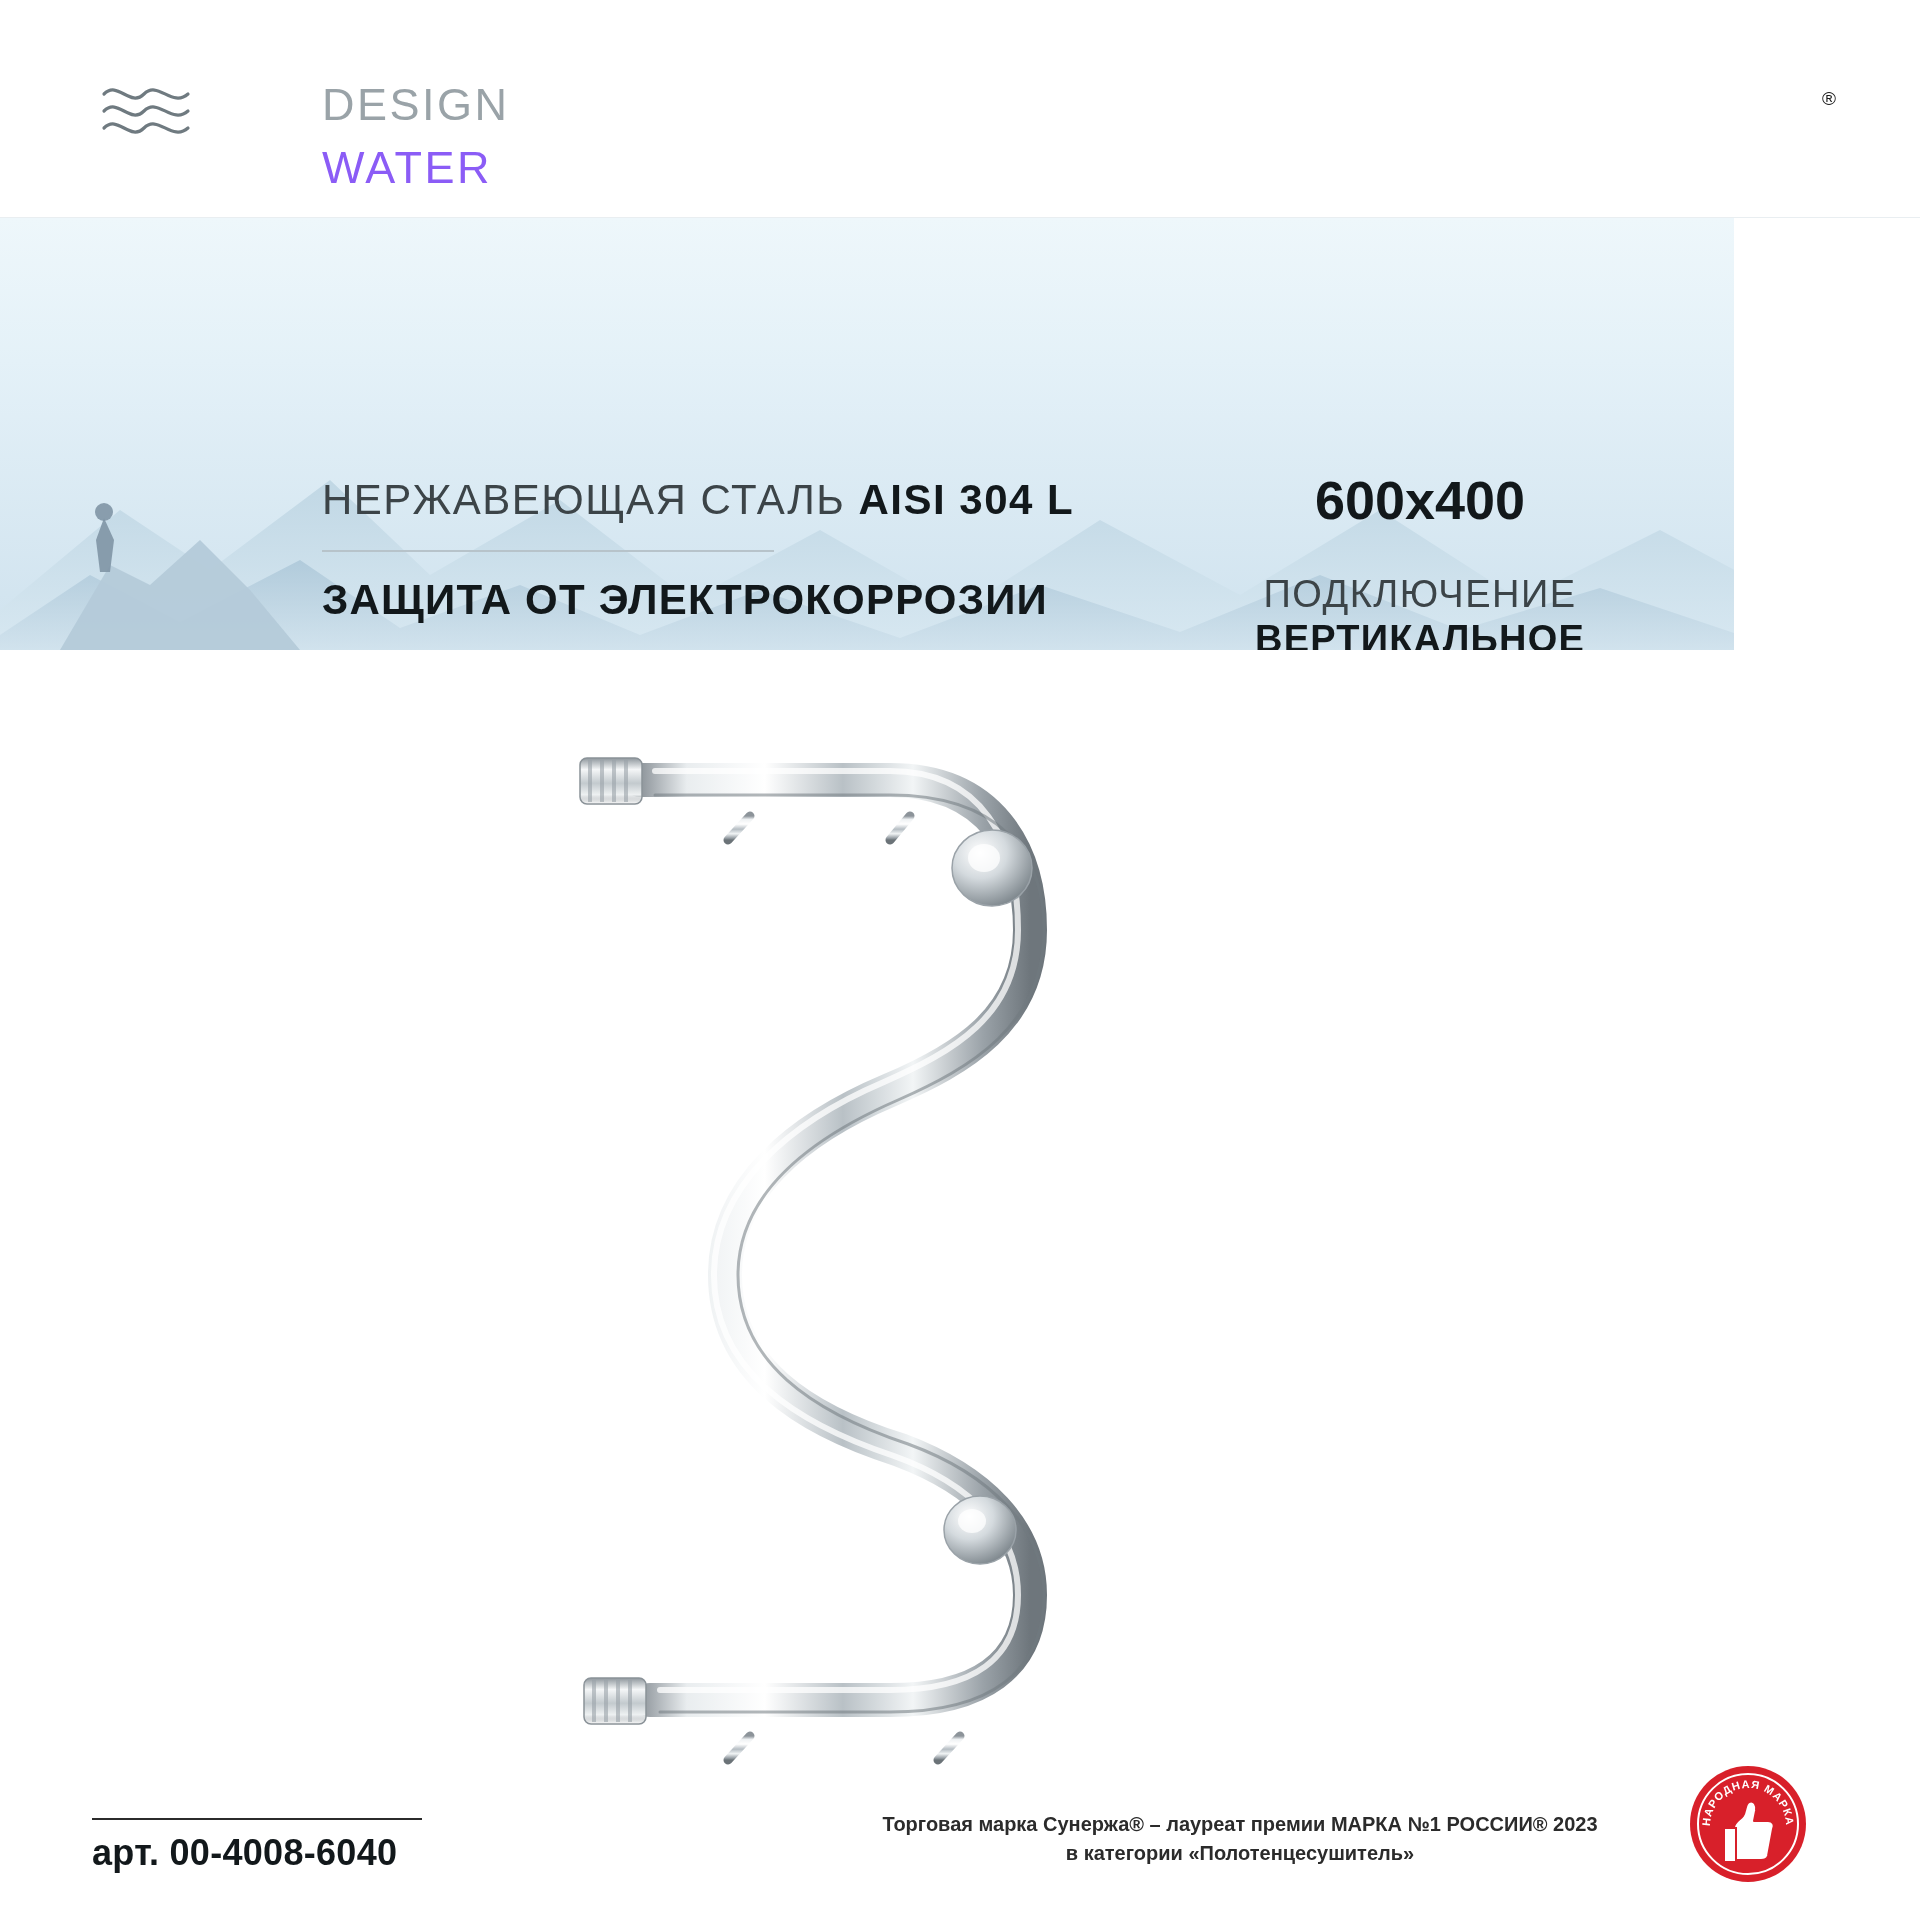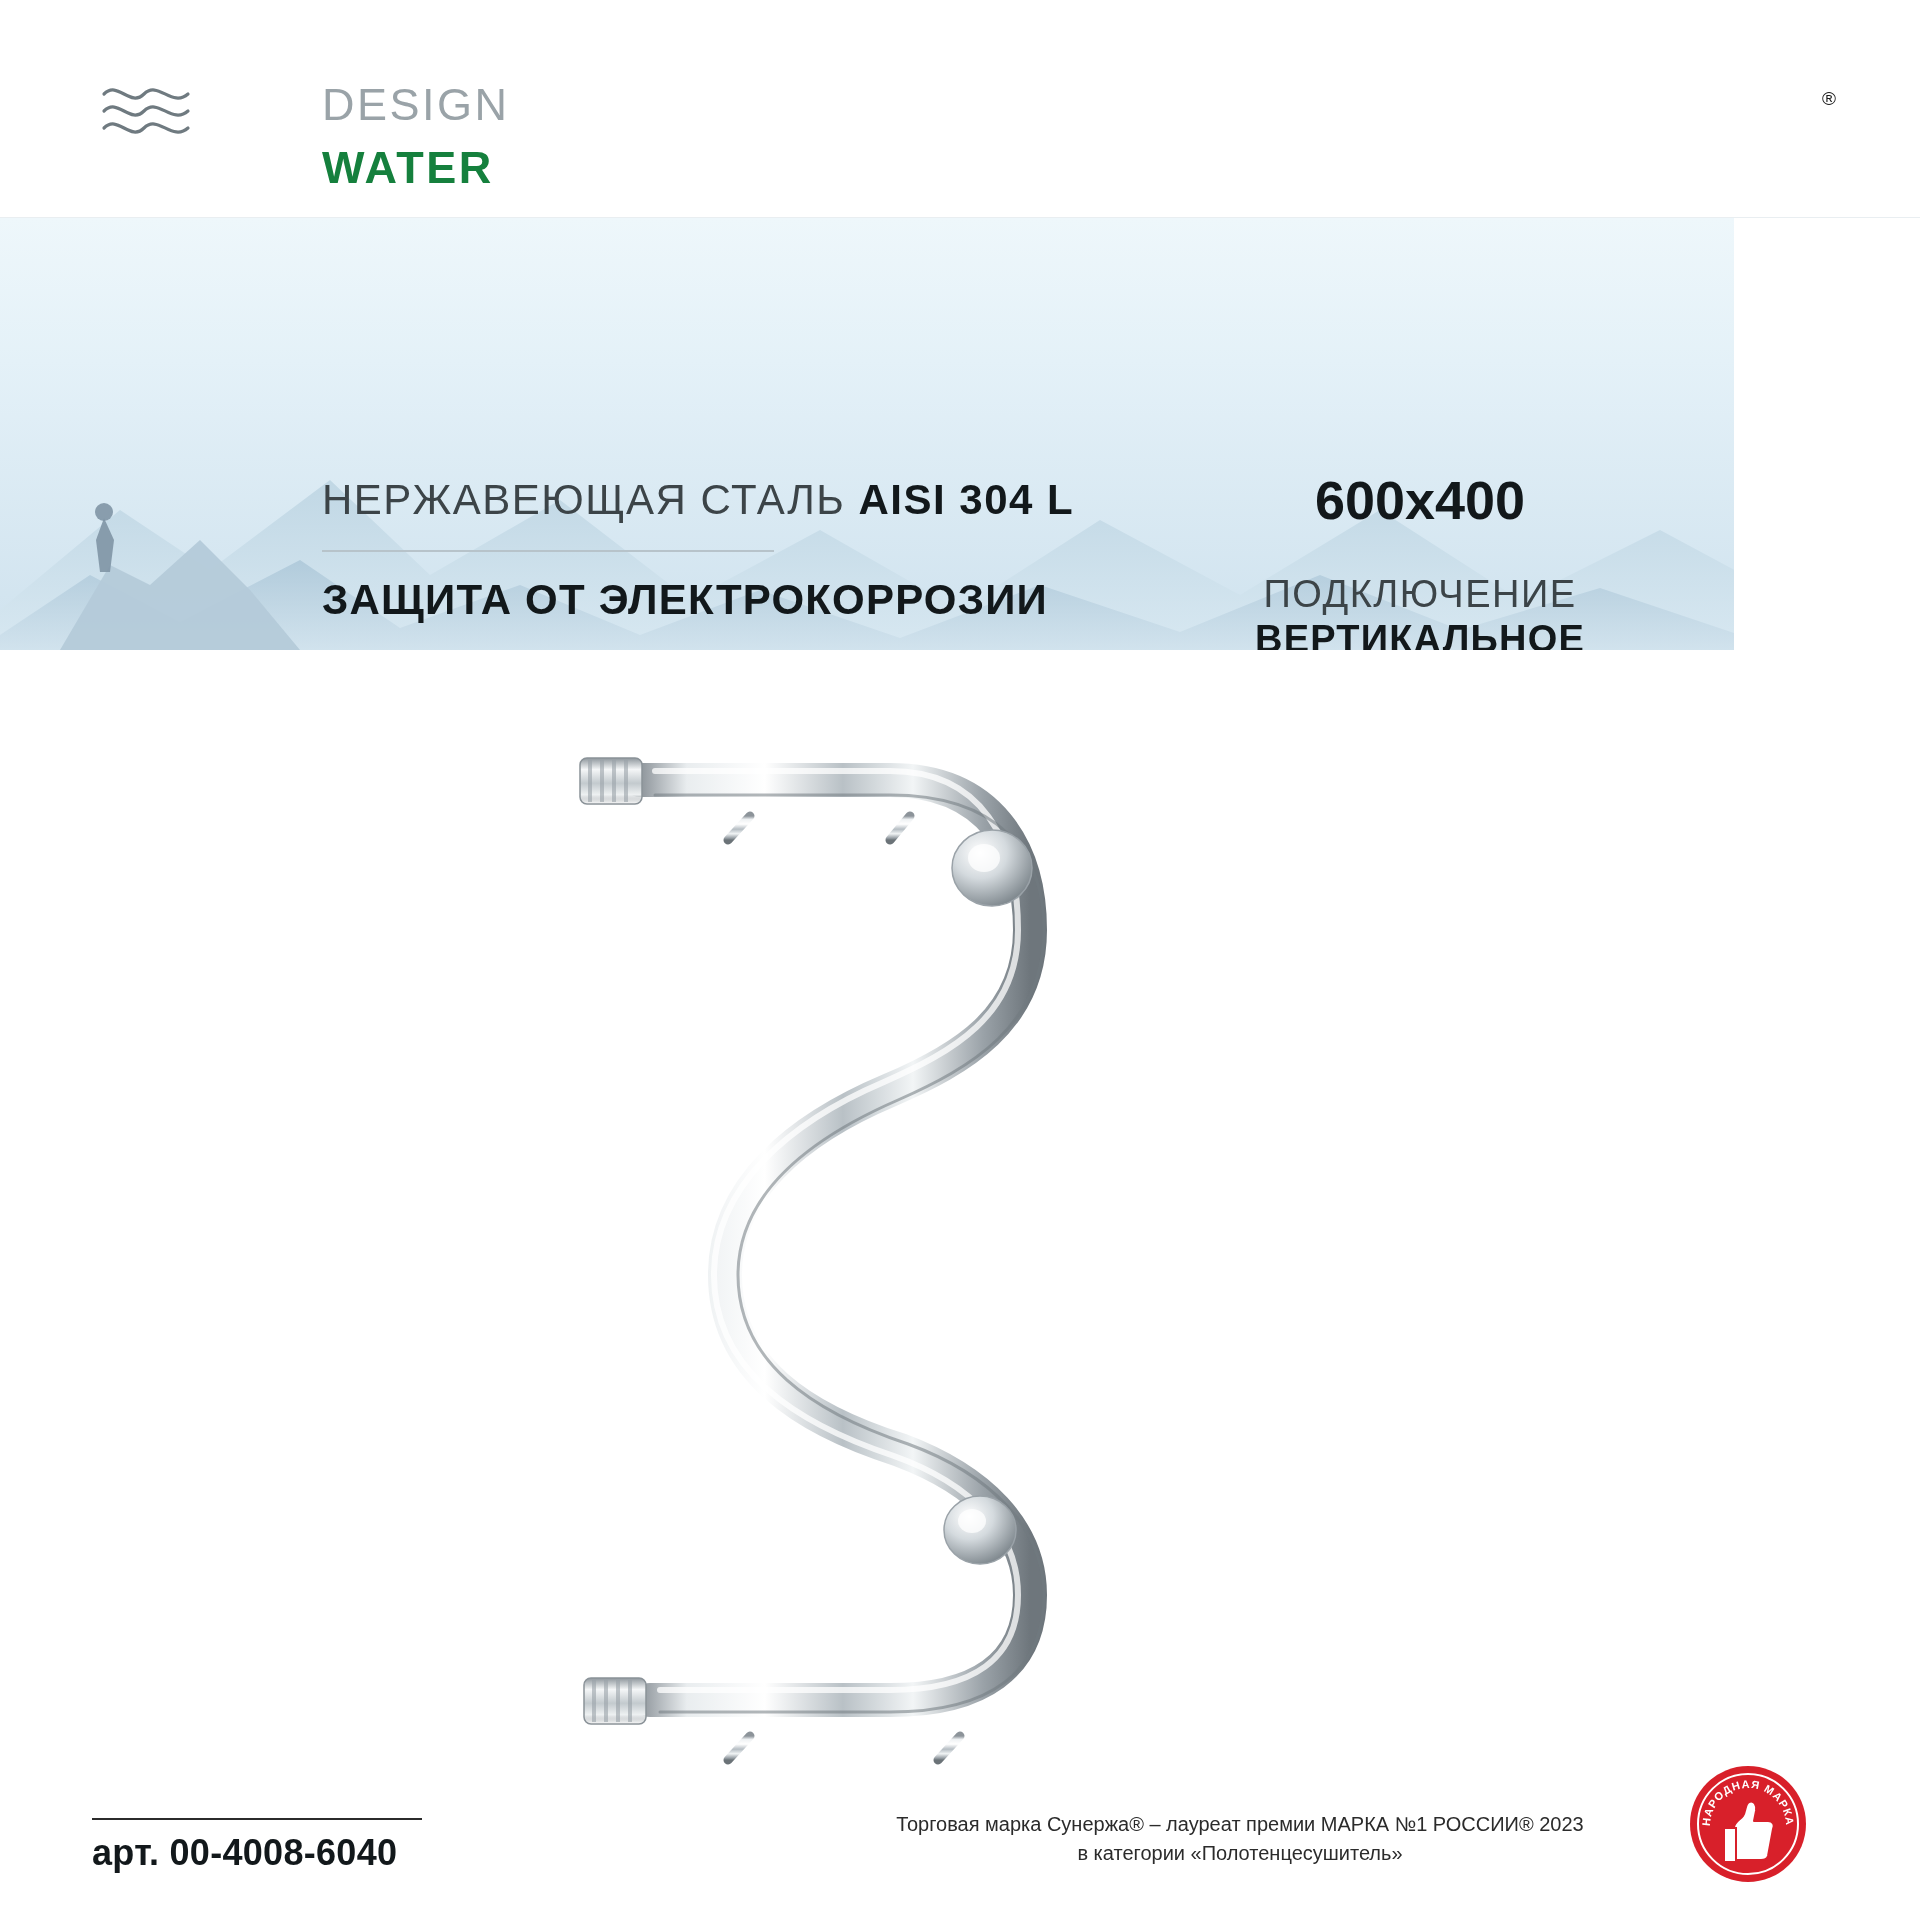--- a/index.html
+++ b/index.html
@@ -42,22 +42,22 @@
   }
   .design-word {
     font-size: 45px;
     letter-spacing: 2.5px;
     color: #9aa3a8;
     font-weight: 400;
   }
   .water-word {
     font-size: 45px;
     letter-spacing: 2.5px;
-    color: #15803d;
-    font-weight: 700;
+    color: #8b5cf6;
+    font-weight: 400;
     margin-top: 18px;
   }
   .brand-logo {
     position: absolute;
     right: 100px;
     top: 62px;
     width: 420px;
     height: 96px;
   }
   .brand-reg {
@@ -180,20 +180,21 @@
   }
   .footer-center {
     position: absolute;
     left: 830px;
     bottom: 52px;
     width: 820px;
     text-align: center;
     font-size: 20px;
     line-height: 1.45;
     color: #2b2b2b;
+    font-weight: bold;
   }
   .award-badge {
     position: absolute;
     right: 112px;
     bottom: 36px;
     width: 120px;
     height: 120px;
   }
 </style>
 </head>

